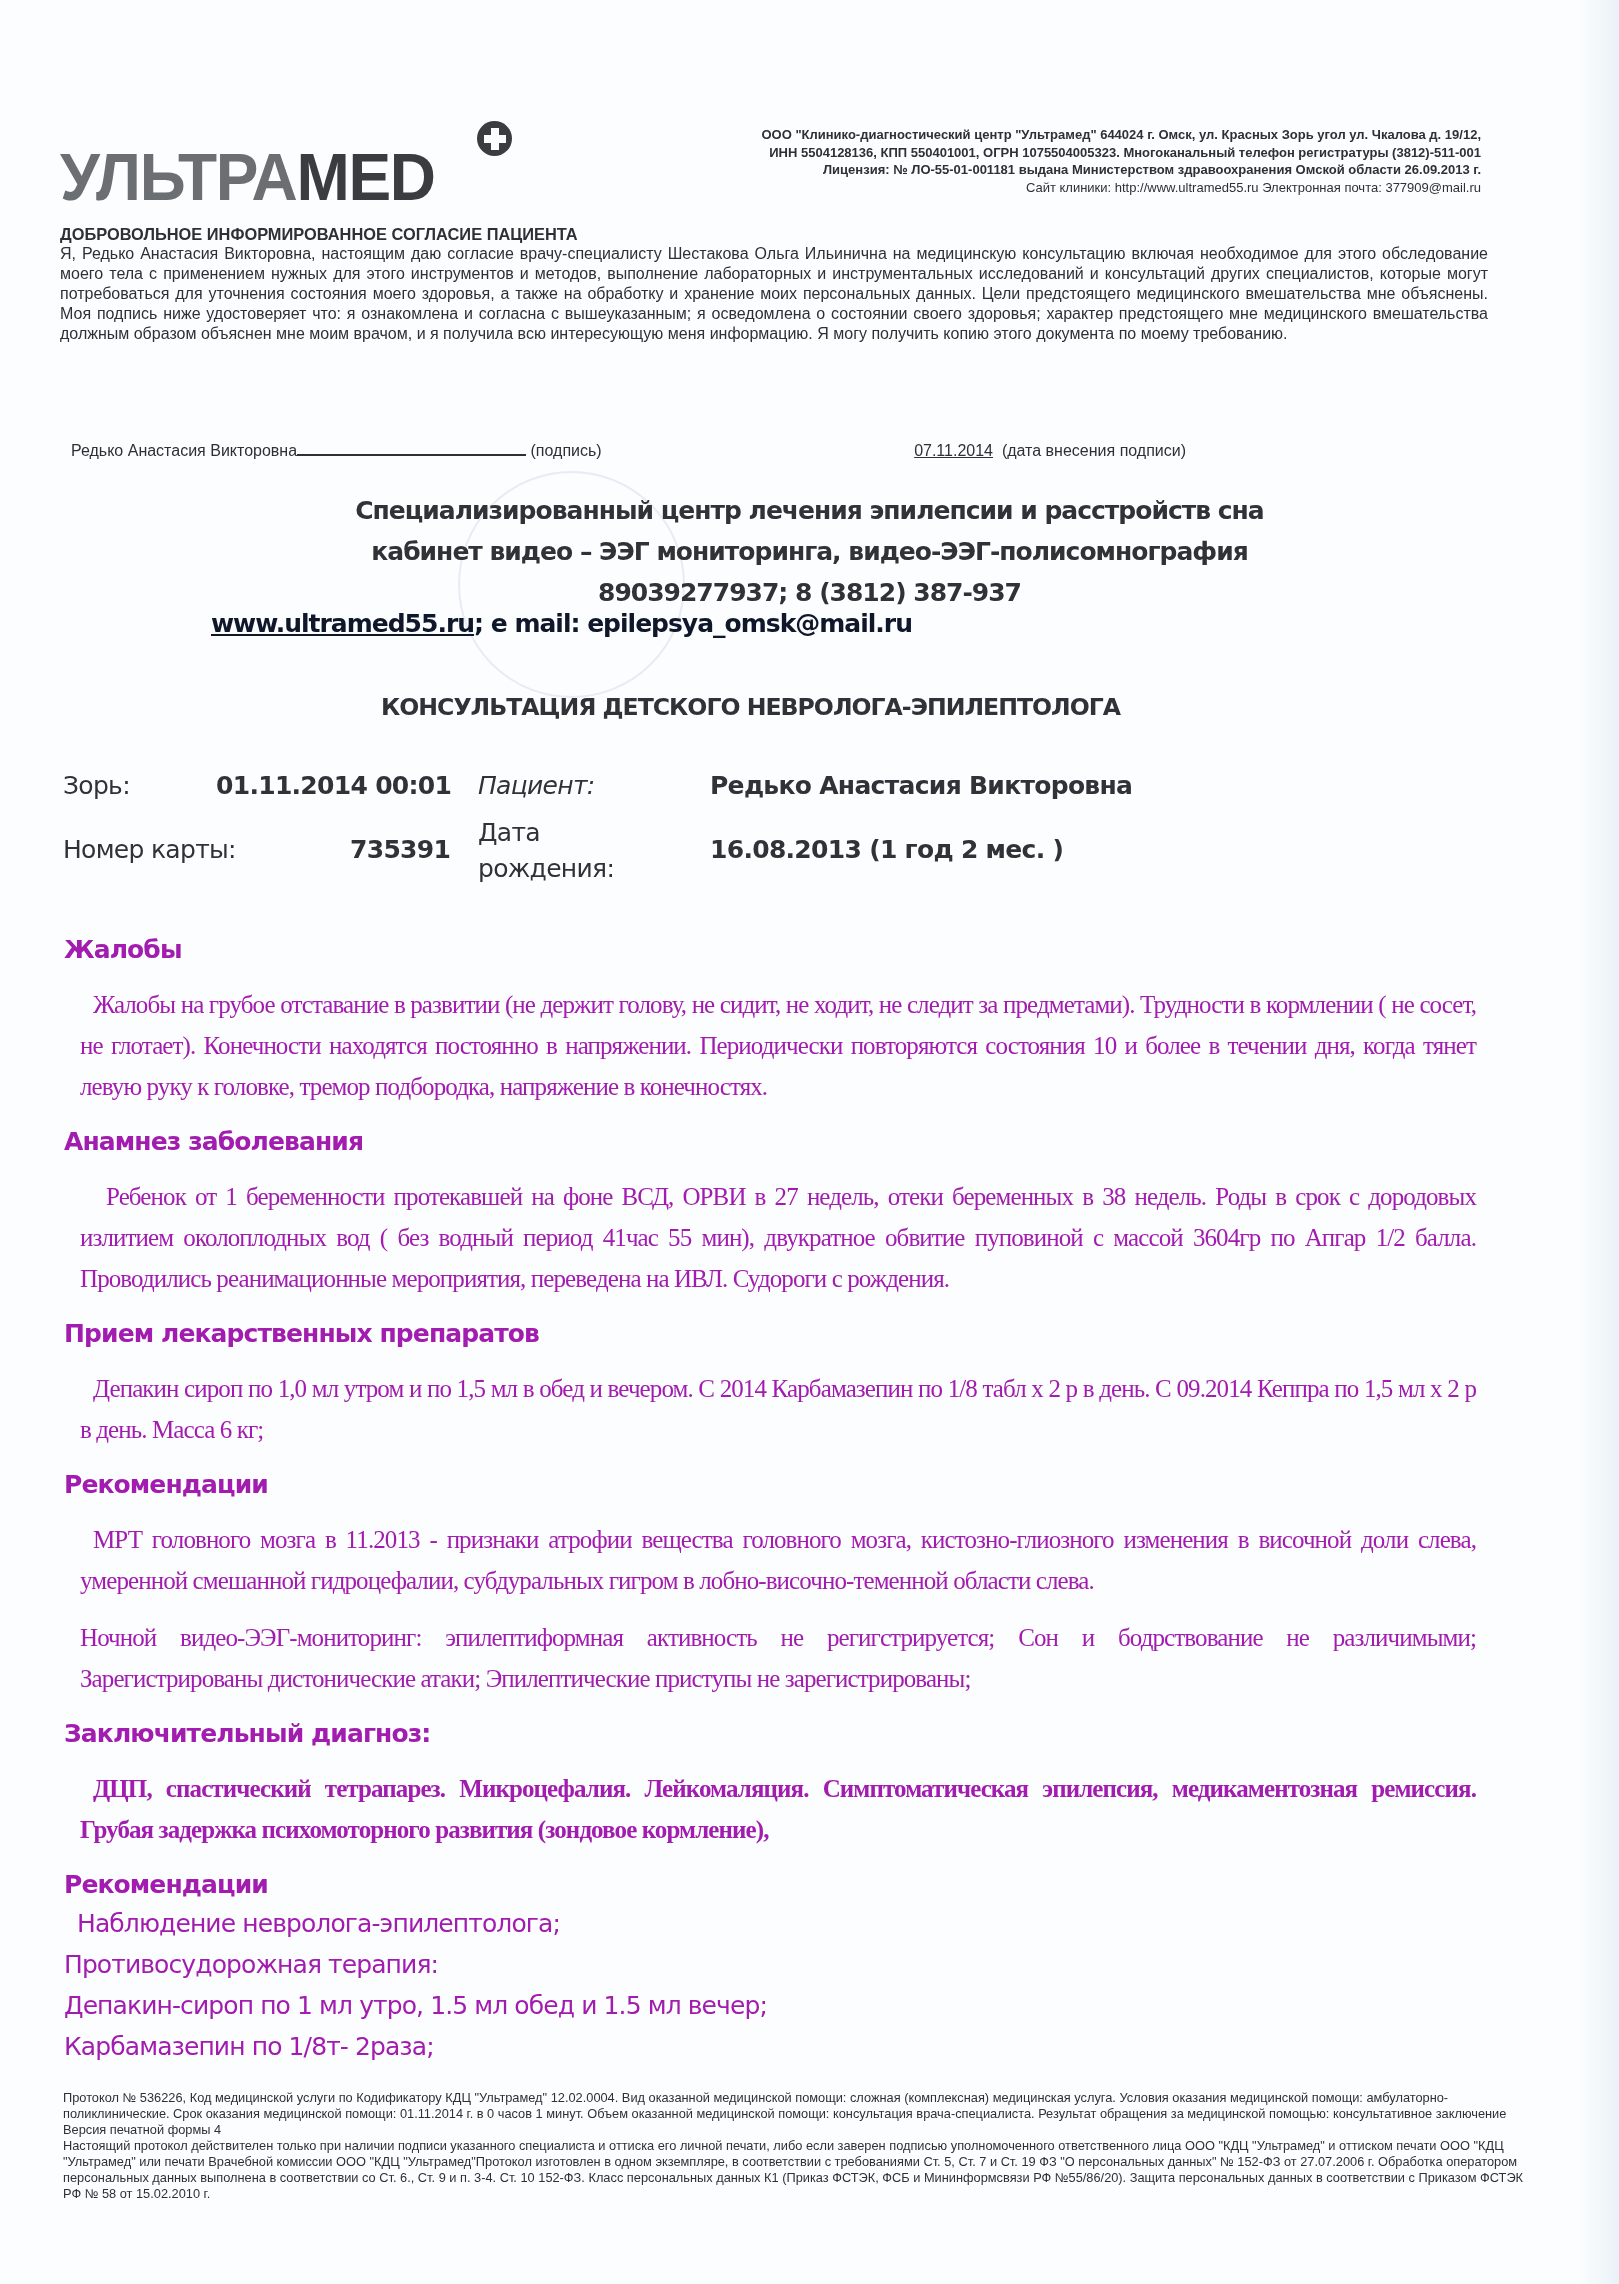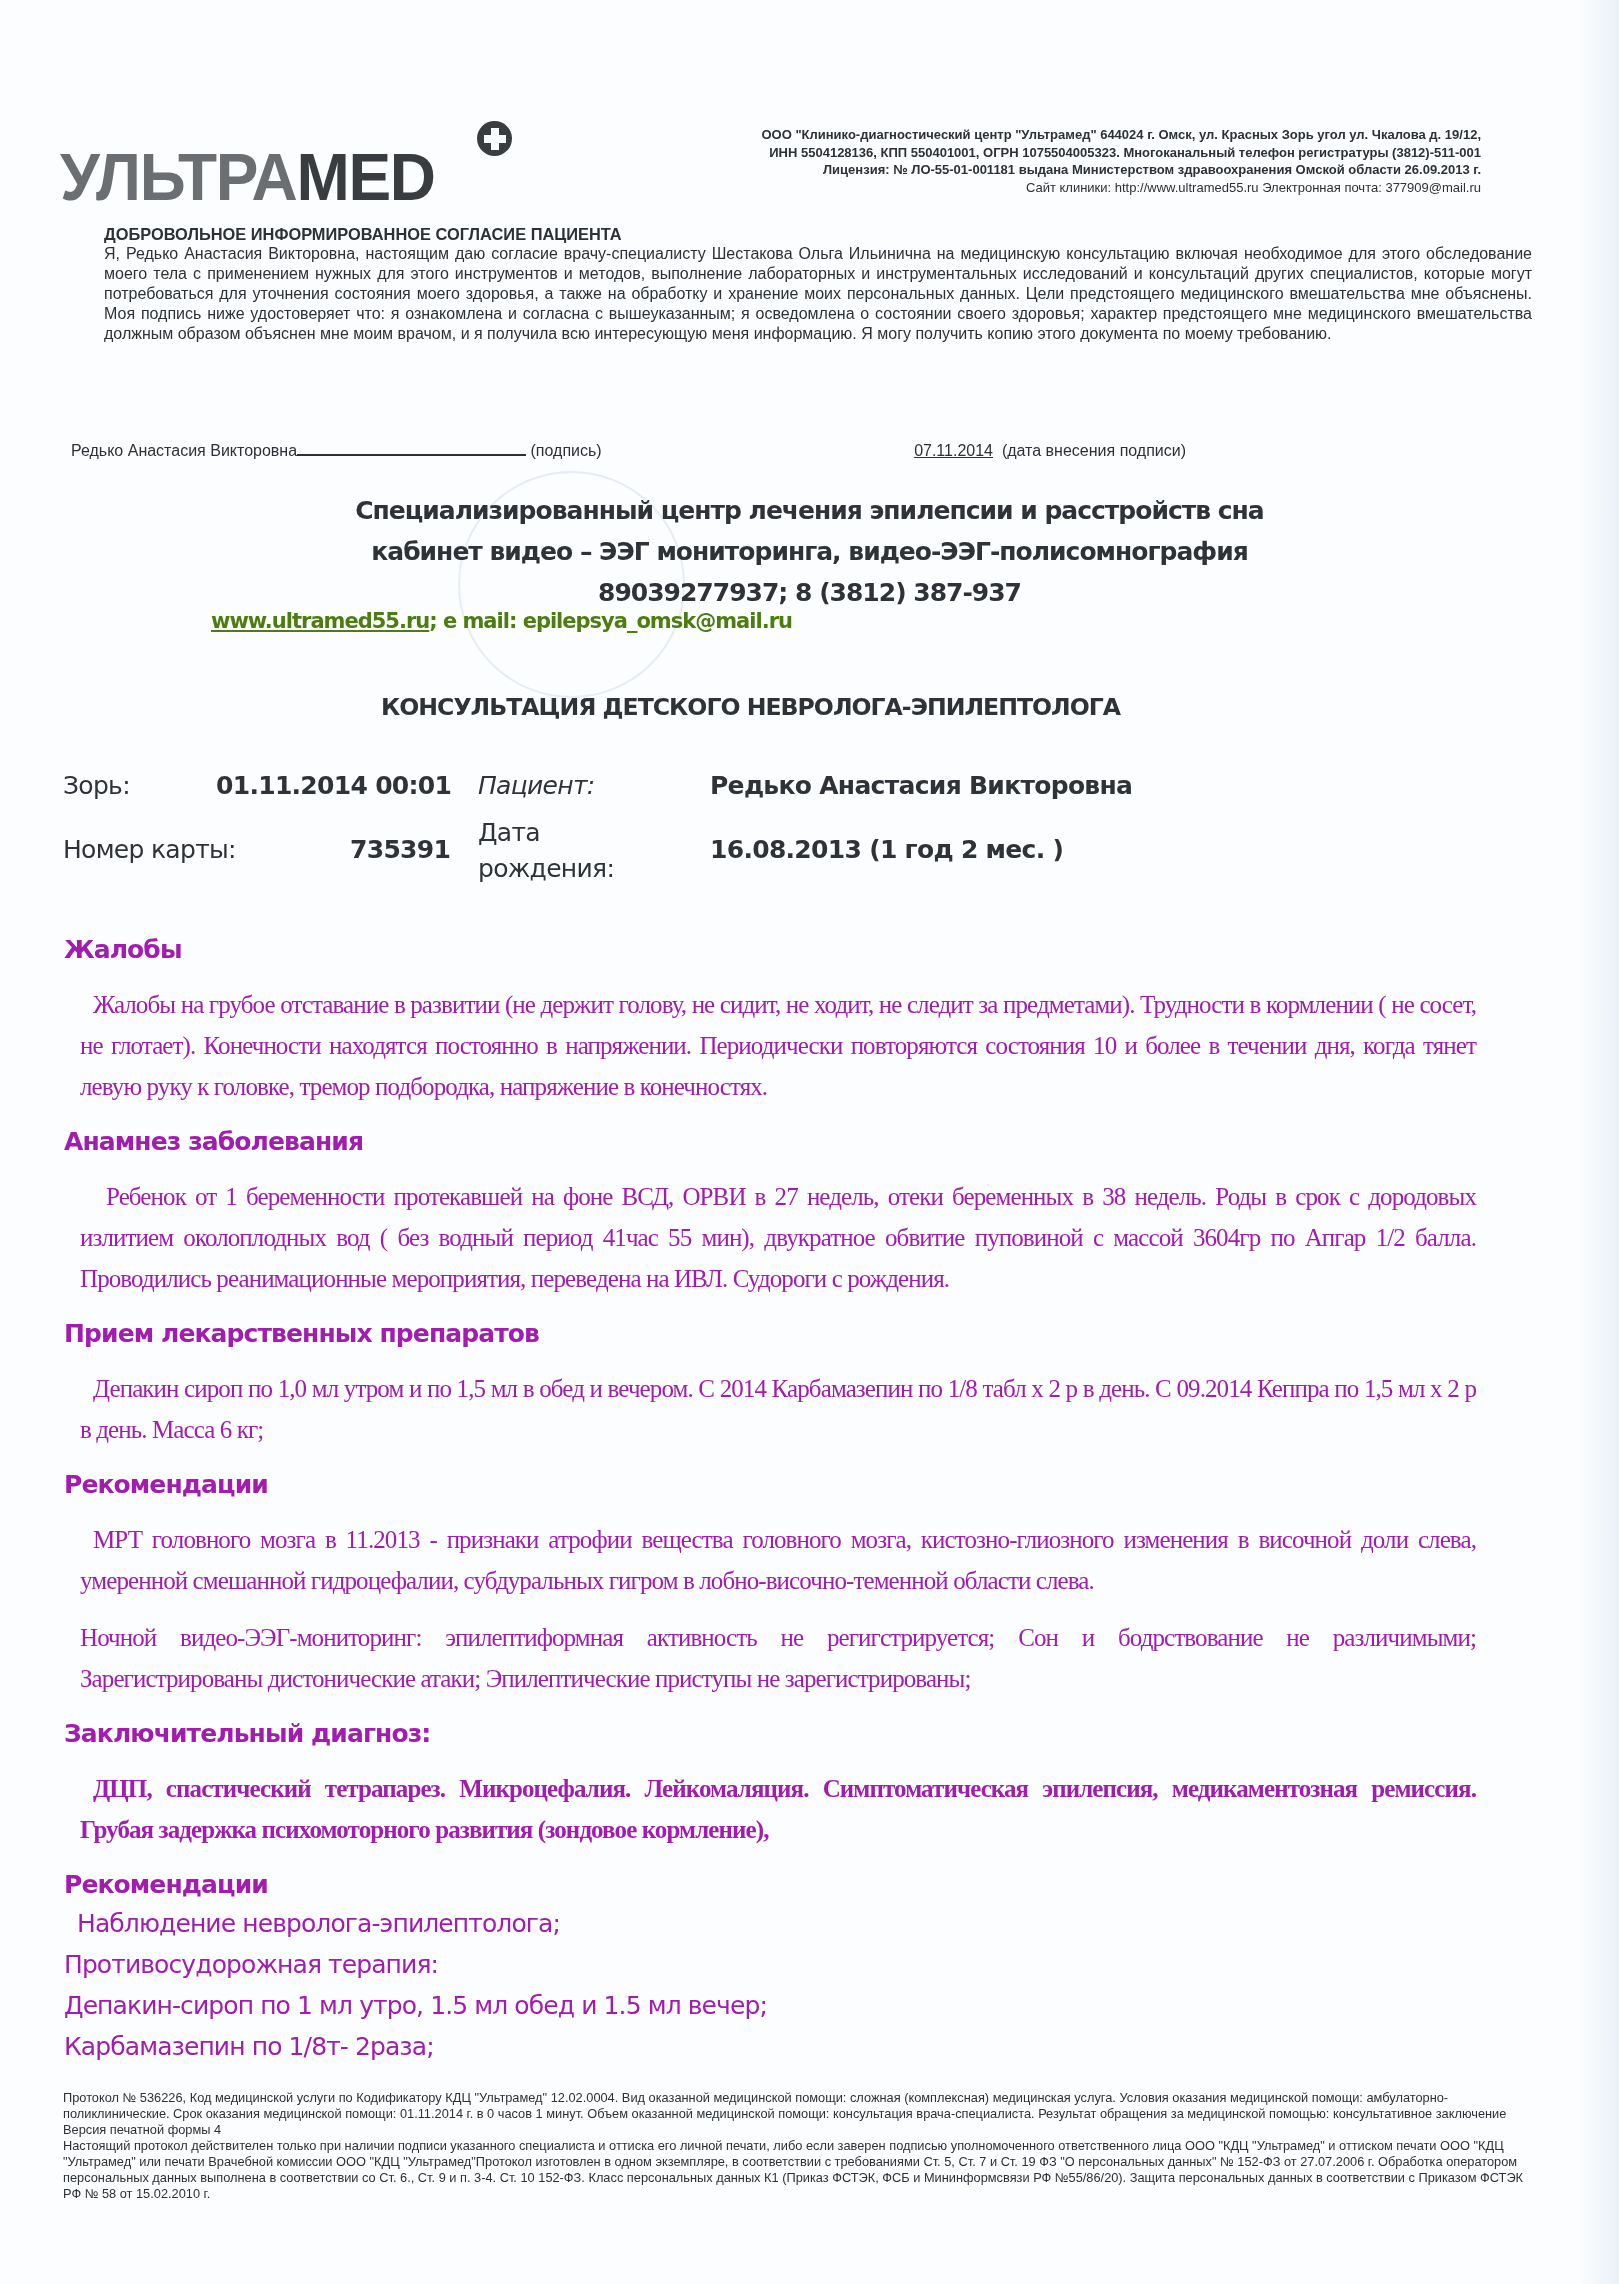--- a/index.html
+++ b/index.html
@@ -45,21 +45,20 @@
     color: #2d3135;
   }
   .org div:last-child { font-weight: normal; }
 
   
   .consent {
     left: 60px; top: 224px; width: 1428px;
     font-size: 16px; line-height: 20px;
     color: #2d3135;
     text-align: justify;
-    margin-left: 44px;
   }
   .consent .ctitle { font-weight: bold; font-size: 16.4px; }
 
   .sigline {
     left: 71px; top: 440px; width: 1310px;
     font-size: 16px; color: #2d3135;
   }
   .sigline .blank {
     display: inline-block; width: 229px;
     border-bottom: 2px solid #2d3135; height: 14.4px;
@@ -73,23 +72,23 @@
     font-family: "DejaVu Sans", sans-serif;
     font-weight: bold;
     font-size: 25px; line-height: 41px;
     color: #2f3337;
     letter-spacing: -1px;
   }
   .weblink {
     left: 211px; top: 609px;
     font-family: "DejaVu Sans", sans-serif;
     font-weight: bold;
-    font-size: 21px;
+    font-size: 25px;
     letter-spacing: -1px;
-    color: #4d7c0f;
+    color: #0f172a;
   }
   .weblink .u { text-decoration: underline; }
 
   .consult-title {
     left: 0; top: 693px; width: 100%;
     text-align: center;
     font-family: "DejaVu Sans", sans-serif;
     font-weight: bold;
     font-size: 23.6px;
     letter-spacing: -1px;

